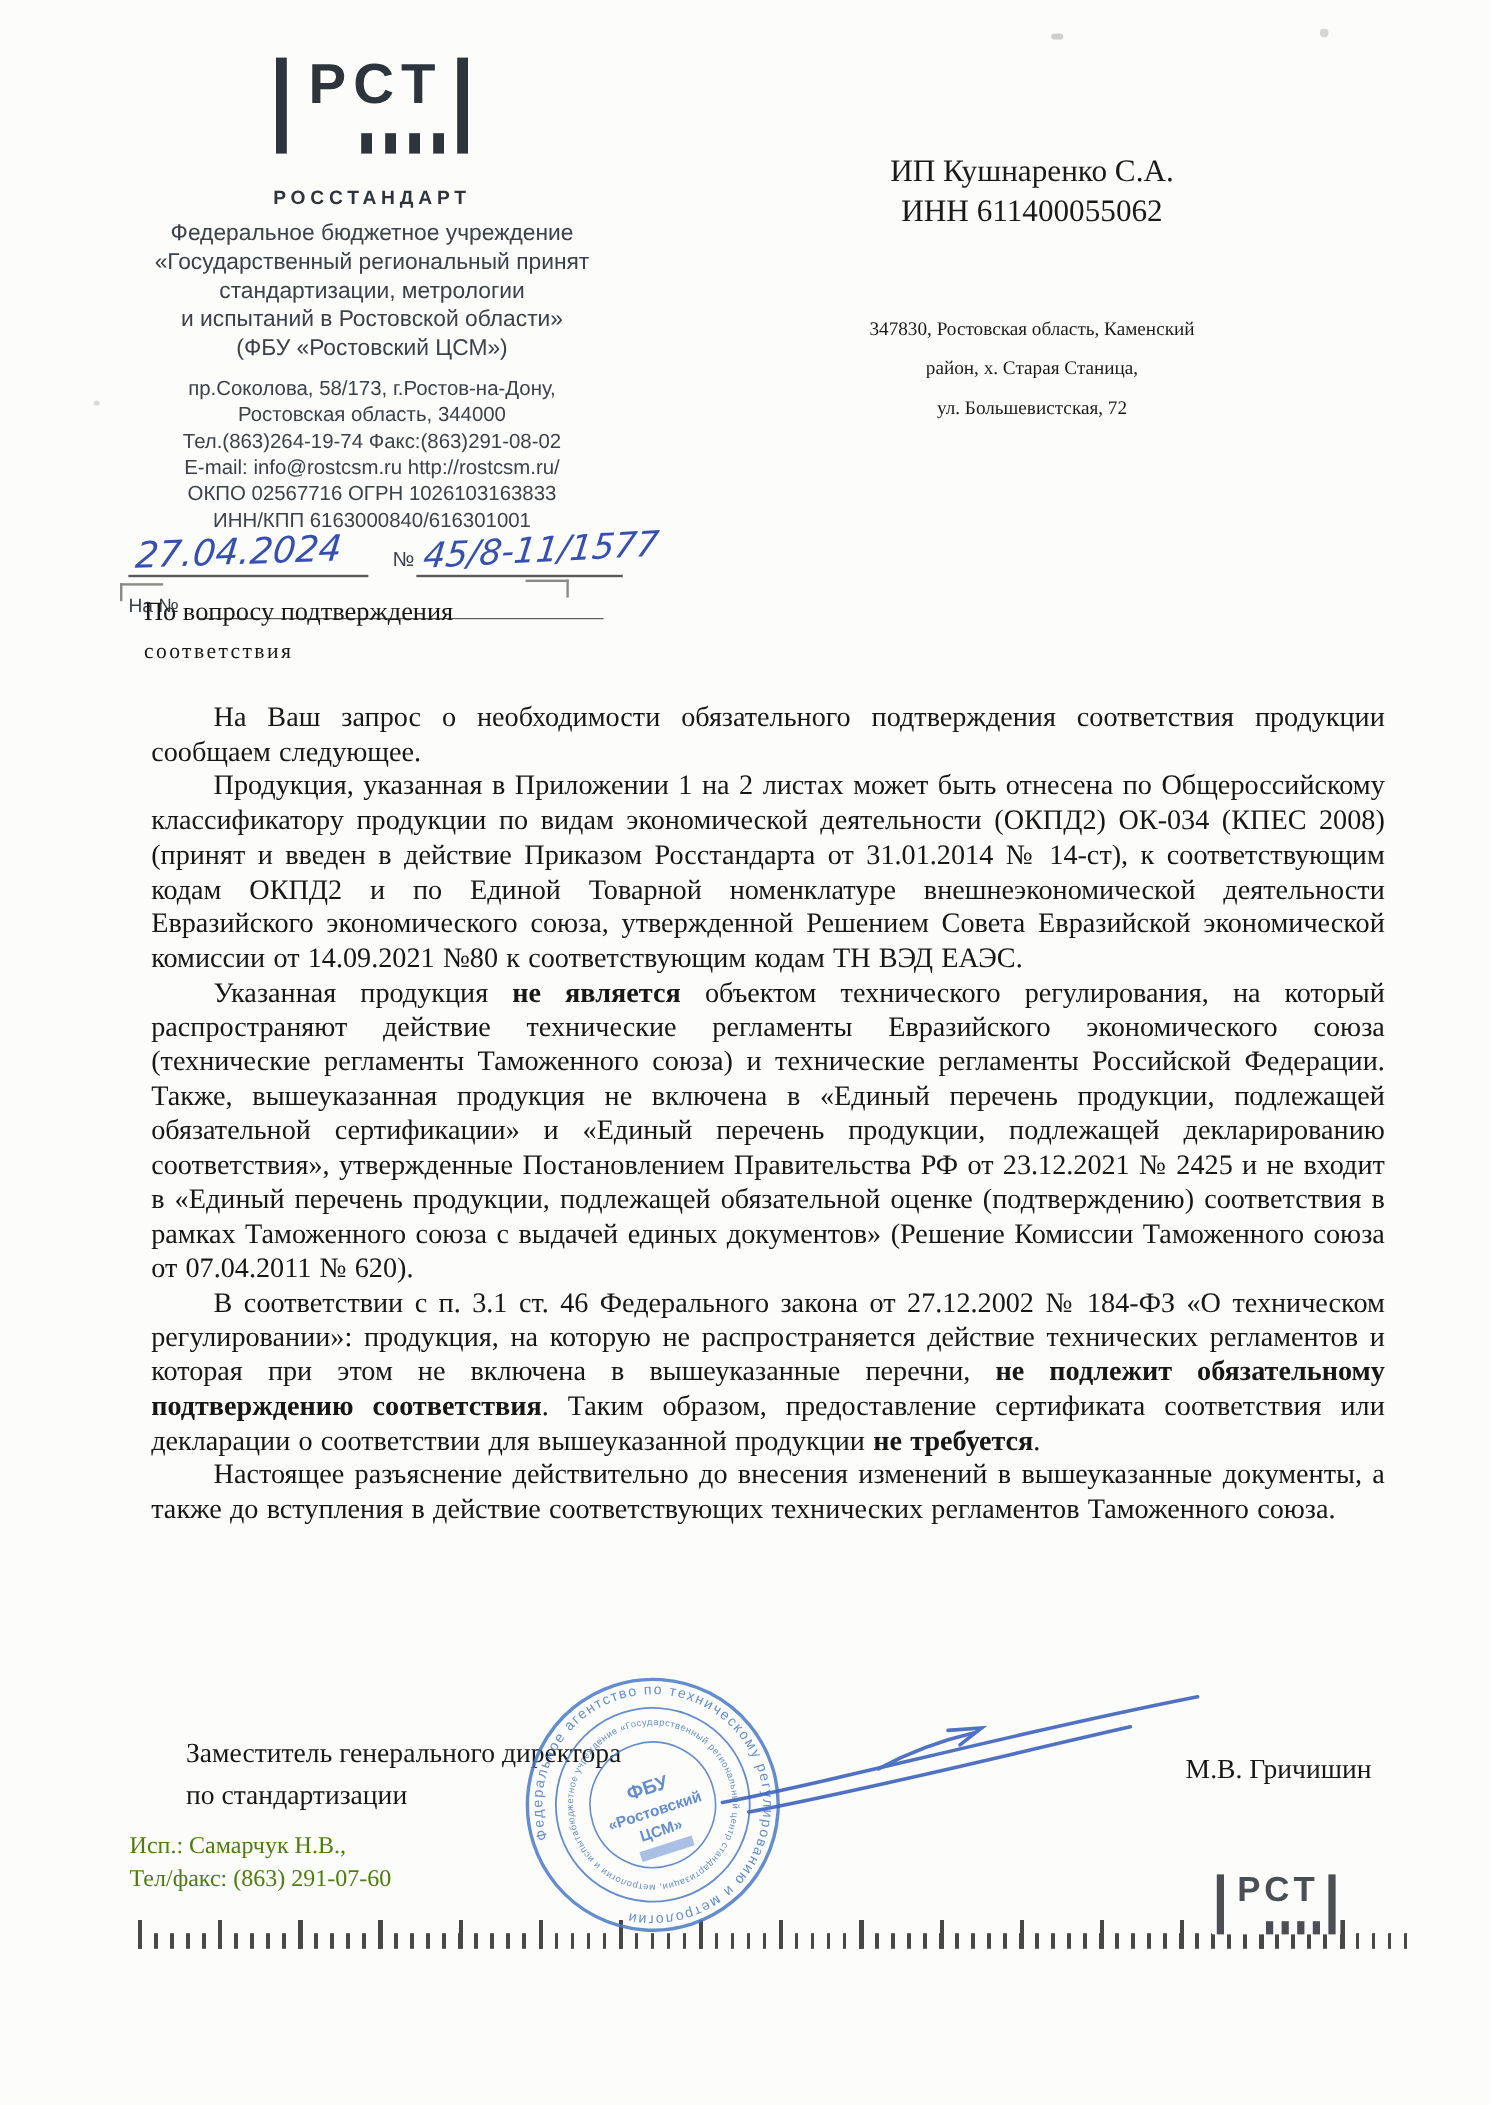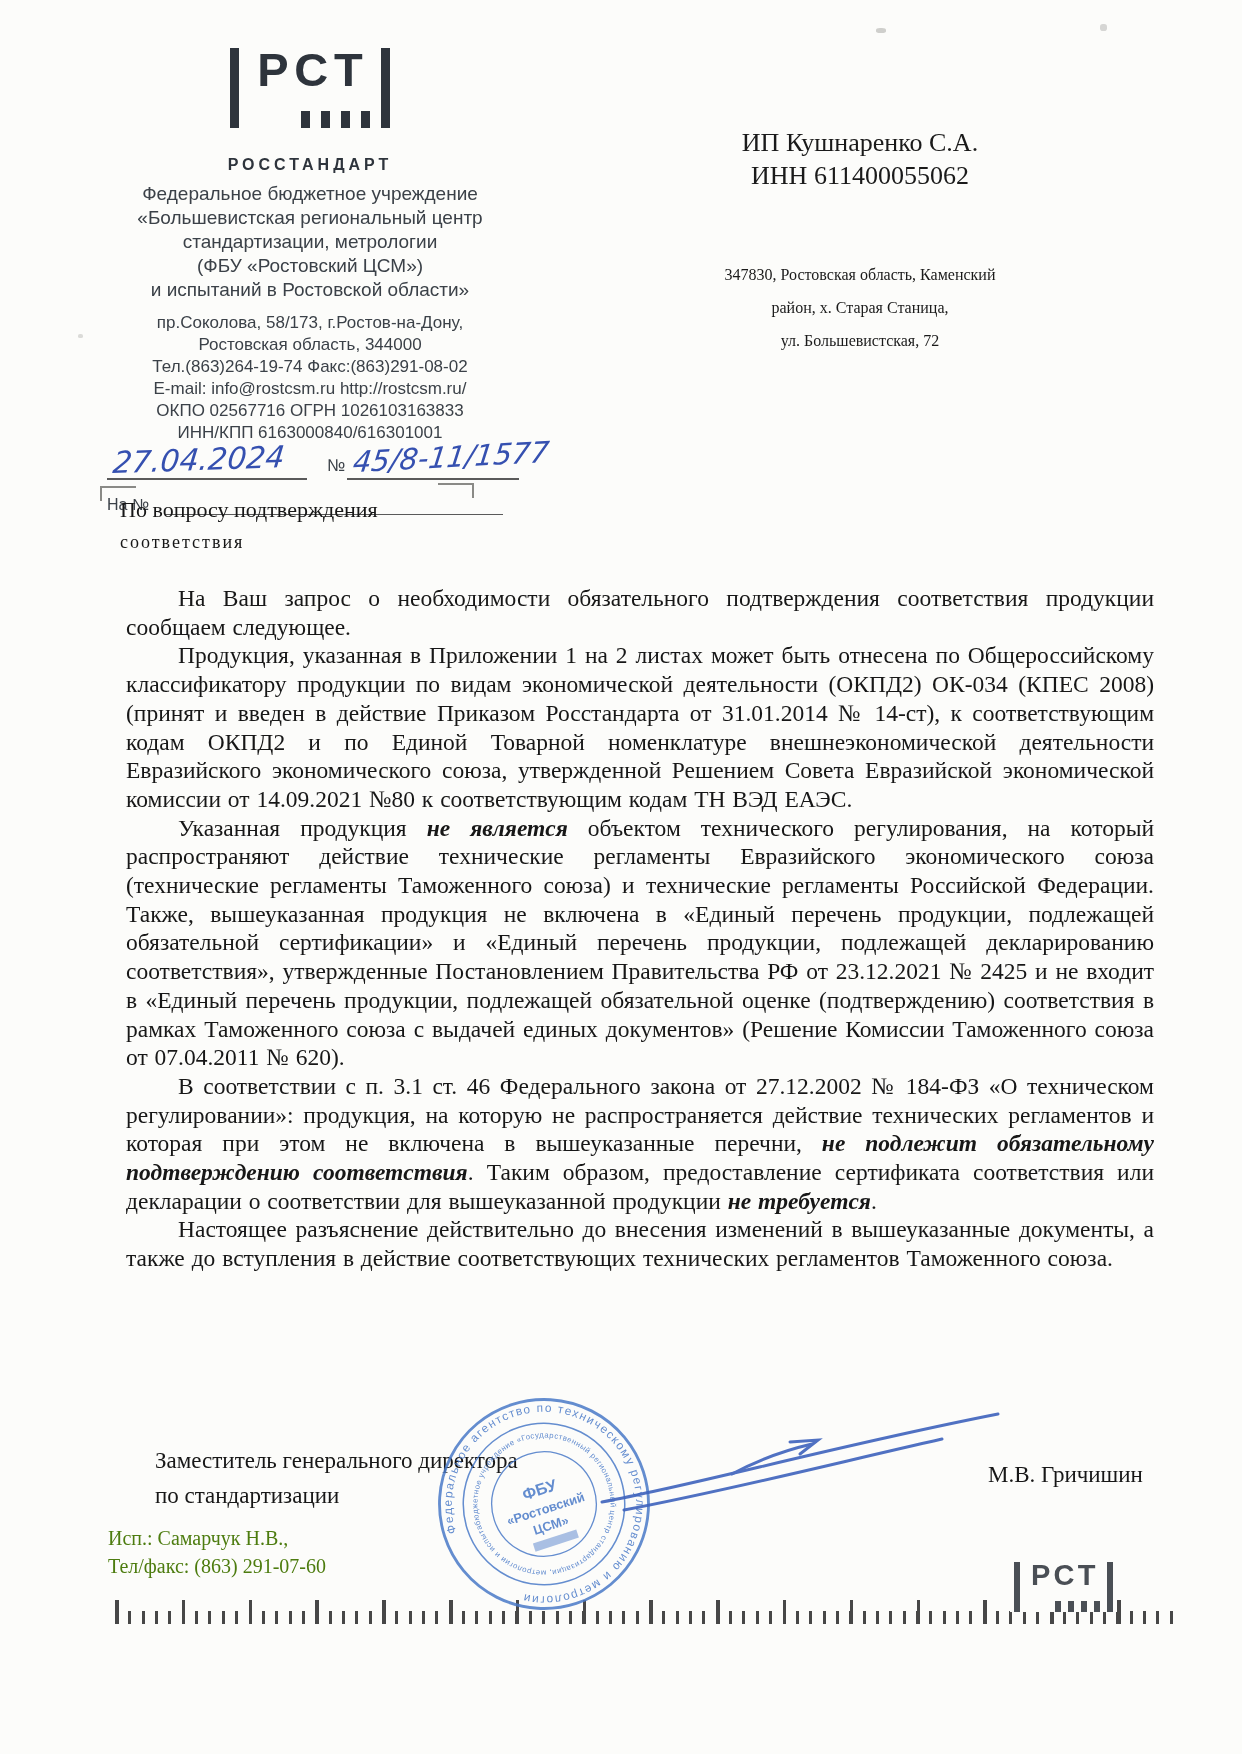--- a/index.html
+++ b/index.html
@@ -48,21 +48,21 @@
   .corner.cr{left:438px;top:483px;border-right:2px solid #8a8a86;border-top:2px solid #8a8a86;}
   .subject{position:absolute;left:120px;top:497px;font-family:"Liberation Serif",serif;color:#171717;}
   .subject .l1{font-size:22px;}
   .subject .l2{font-size:18px;letter-spacing:2px;margin-top:9px;}
 
   
   .letter-body{position:absolute;left:126px;top:584px;width:1028px;
                font-family:"Liberation Serif",serif;font-size:23.5px;line-height:28.7px;
                color:#171717;text-align:justify;word-spacing:1px;}
   .letter-body p{margin:0;text-indent:52px;}
-  .letter-body .b{font-weight:bold;font-style:italic;}
+  .letter-body .b{font-weight:bold;}
 
   
   .sig-title{position:absolute;left:155px;top:1443px;font-family:"Liberation Serif",serif;
              font-size:23px;line-height:35px;color:#171717;}
   .signer{position:absolute;left:988px;top:1462px;font-family:"Liberation Serif",serif;
           font-size:23px;color:#171717;}
   .stamp{position:absolute;left:430px;top:1390px;width:228px;height:228px;opacity:.85;z-index:3;}
   .signature-svg{position:absolute;left:590px;top:1402px;width:430px;height:120px;z-index:4;}
 
   
@@ -99,24 +99,24 @@
             <i></i>
             <i></i>
             <i></i>
           </div>
       </div>
       <div class="lbar"></div>
     </div>
     <div class="agency">РОССТАНДАРТ</div>
     <div class="org">
         <div>Федеральное бюджетное учреждение</div>
-        <div>«Большевистская региональный центр</div>
+        <div>«Государственный региональный принят</div>
         <div>стандартизации, метрологии</div>
+        <div>и испытаний в Ростовской области»</div>
         <div>(ФБУ «Ростовский ЦСМ»)</div>
-        <div>и испытаний в Ростовской области»</div>
       </div>
     <div class="contact">
         <div>пр.Соколова, 58/173, г.Ростов-на-Дону,</div>
         <div>Ростовская область, 344000</div>
         <div>Тел.(863)264-19-74 Факс:(863)291-08-02</div>
         <div>E-mail: info@rostcsm.ru   http://rostcsm.ru/</div>
         <div>ОКПО 02567716  ОГРН 1026103163833</div>
         <div>ИНН/КПП 6163000840/616301001</div>
       </div>
 

